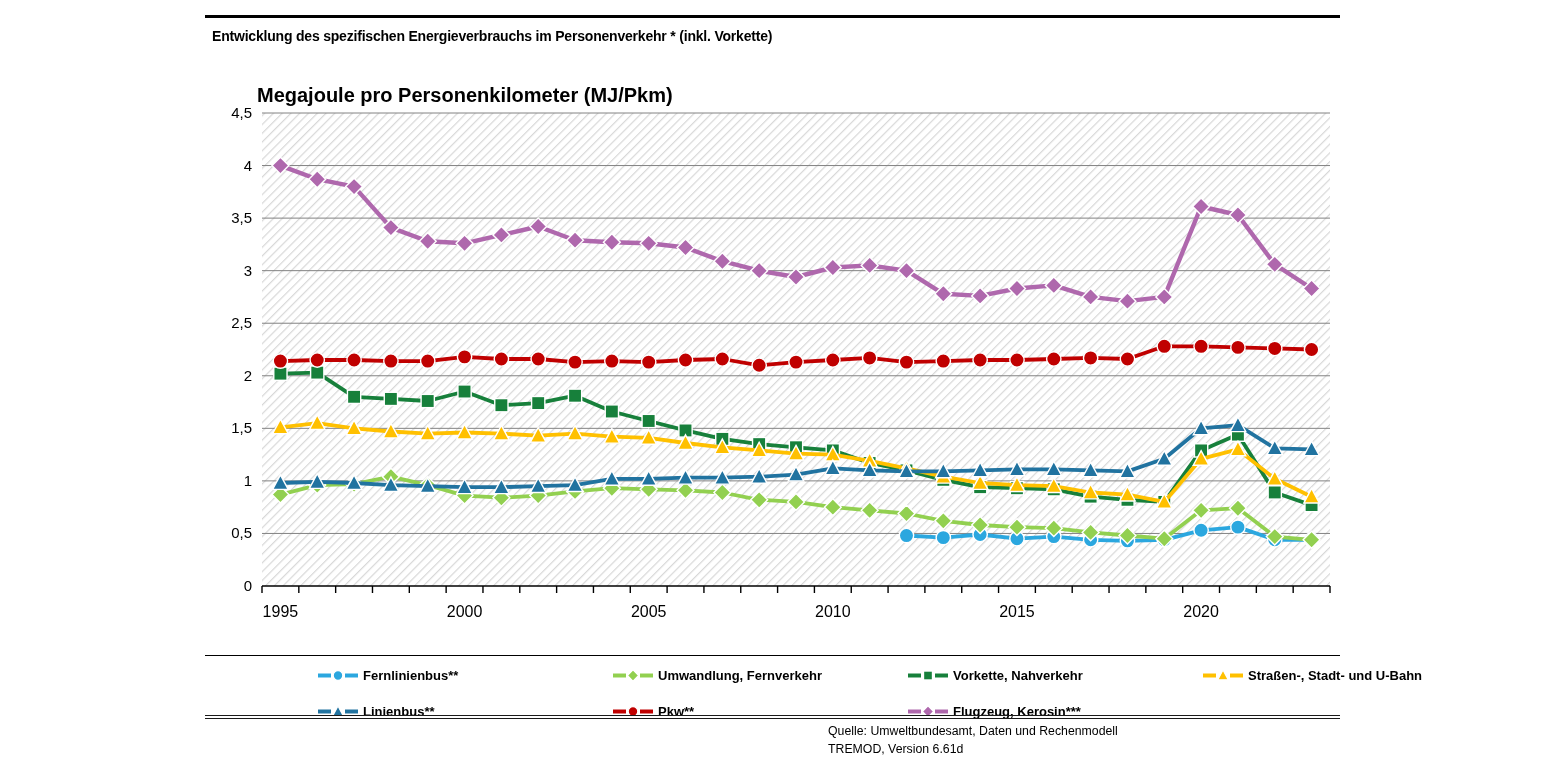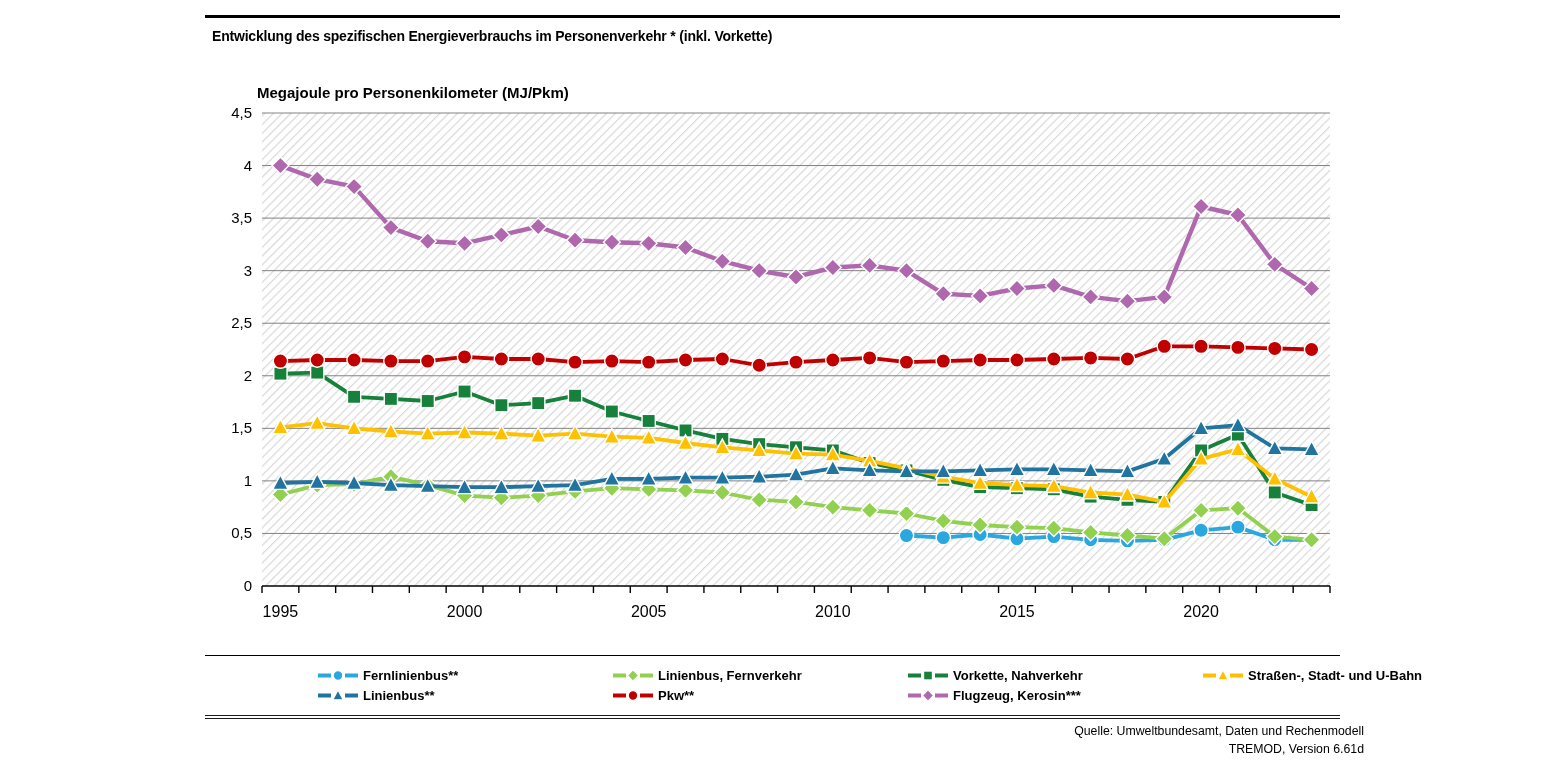--- a/index.html
+++ b/index.html
@@ -1,30 +1,30 @@
 <!DOCTYPE html>
 <html><head>
 <meta charset="utf-8">
 <style>
   html,body{margin:0;padding:0;background:#fff;}
   body{width:1545px;height:775px;position:relative;overflow:hidden;
        font-family:"Liberation Sans",sans-serif;color:#000;}
   .abs{position:absolute;}
   .rule-top{left:205px;top:15px;width:1135px;height:3px;background:#000;}
   .chart-title{left:212px;top:28px;font-size:14px;font-weight:bold;letter-spacing:-0.2px;}
-  .axis-title{left:257px;top:84px;font-size:15px;font-weight:bold;}
+  .axis-title{left:257px;top:84px;font-size:20px;font-weight:bold;}
   #chart-svg{left:0;top:0;}
   .legend-rule{left:205px;top:655px;width:1135px;height:1px;background:#000;}
-  .legend{left:318px;top:667px;display:grid;grid-template-columns:295px 295px 295px 295px;row-gap:4px;}
+  .legend{left:318px;top:667px;display:grid;grid-template-columns:295px 295px 295px 295px;row-gap:20px;}
   .legend-item{display:flex;align-items:center;height:16px;}
   .legend-item svg{flex:0 0 auto;margin-right:5px;}
   .legend-label{font-size:13px;font-weight:bold;white-space:nowrap;}
   .foot-rule{left:205px;top:715px;width:1135px;height:2px;border-top:1.5px solid #1a1a1a;border-bottom:1.5px solid #1a1a1a;}
   .footnotes{left:207px;top:722px;font-size:12.3px;line-height:18px;}
-  .source{left:864px;top:722px;width:500px;text-align:right;font-size:12.3px;line-height:18px;}
+  .source{left:828px;top:722px;width:500px;font-size:12.3px;line-height:18px;}
 </style>
 </head>
 <body>
 
 <div class="abs rule-top"></div>
 <div class="abs chart-title">Entwicklung des spezifischen Energieverbrauchs im Personenverkehr * (inkl. Vorkette)</div>
 <div class="abs axis-title">Megajoule pro Personenkilometer (MJ/Pkm)</div>
 
 <svg id="chart-svg" class="abs" width="1545" height="660" viewBox="0 0 1545 660">
     <defs>
@@ -294,21 +294,21 @@
       <circle cx="20" cy="7.5" r="4.784000000000001" fill="#2BA7DF" stroke="#ffffff" stroke-width="1.2"></circle>
       </svg>
       <span class="legend-label">Fernlinienbus**</span>
     </div>
     <div class="legend-item">
       <svg width="40" height="15" viewBox="0 0 40 15">
       <line x1="0" y1="7.5" x2="13" y2="7.5" stroke="#92D050" stroke-width="4"></line>
       <line x1="27" y1="7.5" x2="40" y2="7.5" stroke="#92D050" stroke-width="4"></line>
       <path d="M20 1.8839999999999995 L25.616 7.5 L20 13.116 L14.384 7.5 Z" fill="#92D050" stroke="#ffffff" stroke-width="1.2"></path>
       </svg>
-      <span class="legend-label">Linienbus, Fernverkehr</span>
+      <span class="legend-label">Umwandlung, Fernverkehr</span>
     </div>
     <div class="legend-item">
       <svg width="40" height="15" viewBox="0 0 40 15">
       <line x1="0" y1="7.5" x2="13" y2="7.5" stroke="#17803B" stroke-width="4"></line>
       <line x1="27" y1="7.5" x2="40" y2="7.5" stroke="#17803B" stroke-width="4"></line>
       <rect x="15.58" y="3.08" width="8.84" height="8.84" fill="#17803B" stroke="#ffffff" stroke-width="1.2"></rect>
       </svg>
       <span class="legend-label">Vorkette, Nahverkehr</span>
     </div>
     <div class="legend-item">

